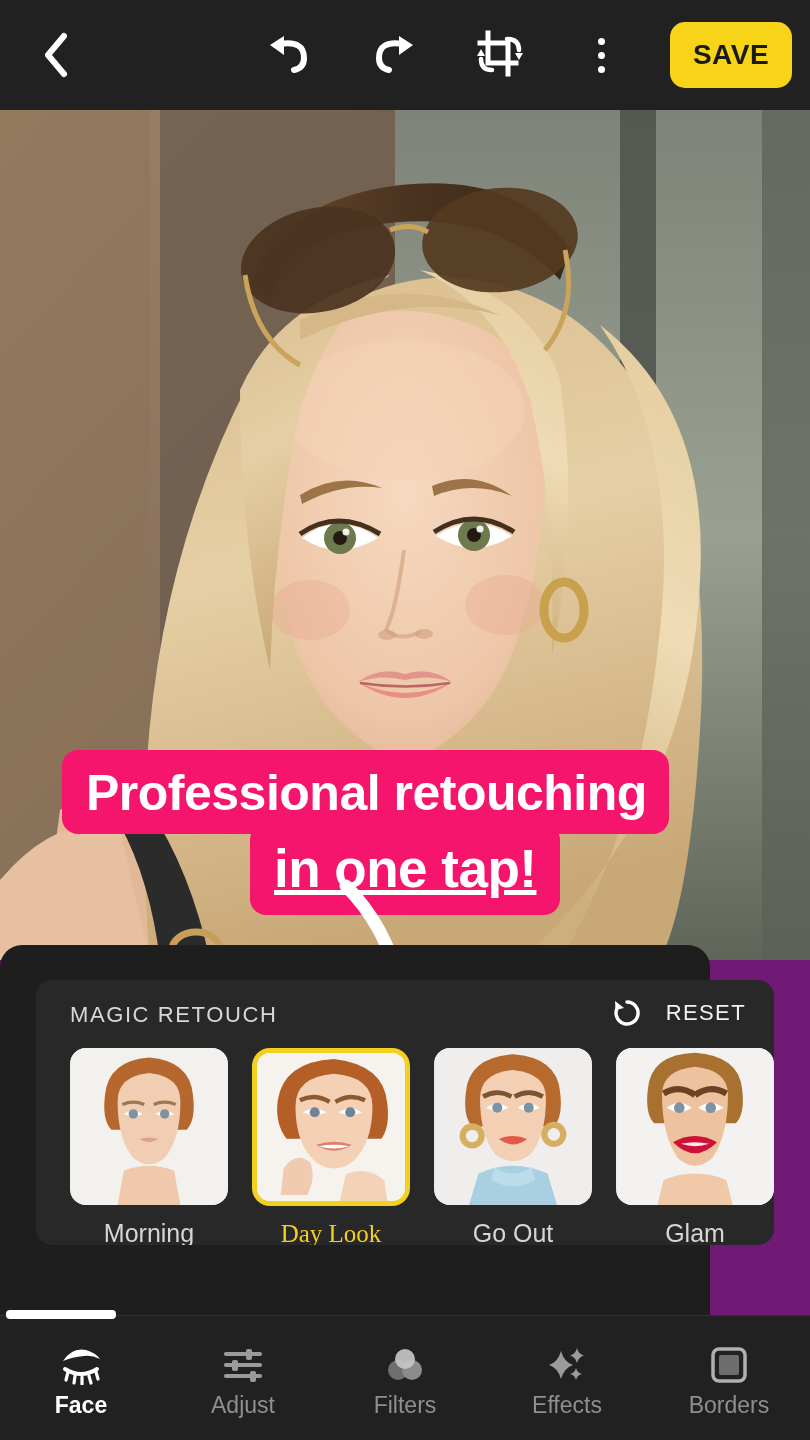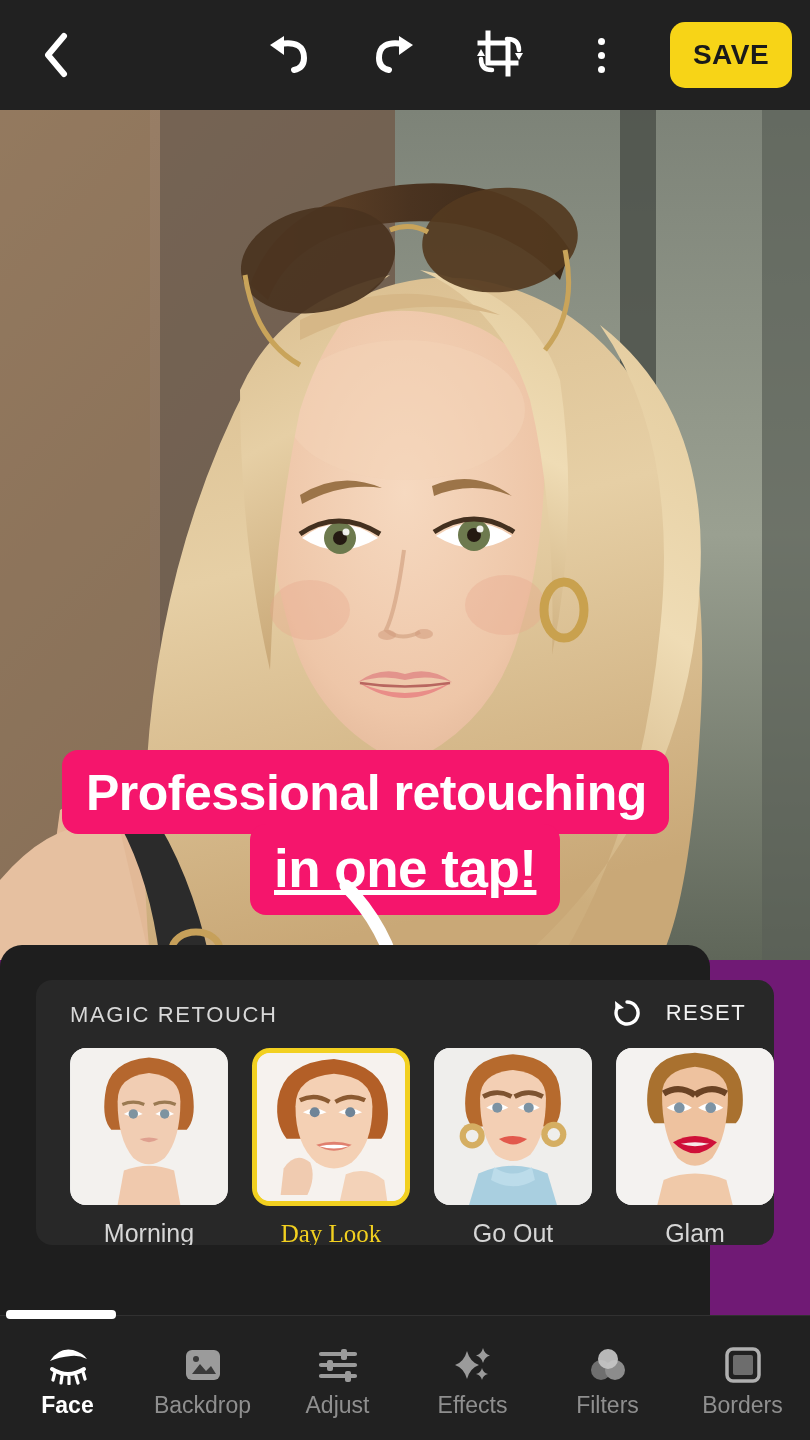--- a/index.html
+++ b/index.html
@@ -489,63 +489,53 @@
       <div class="nav-ico">
         <svg width="46" height="40" viewBox="0 0 46 40">
           <path d="M5 16 Q14 2 28 5 Q38 8 42 14 Q34 10 26 11 Q14 12 5 16 Z" fill="#ffffff"></path>
           <path d="M7 24 Q23 34 39 24" stroke="#ffffff" stroke-width="4" fill="none" stroke-linecap="round"></path>
           <path d="M10 27 L8 35 M17 31 L16 38 M24 32 L24 39 M31 31 L33 38 M38 27 L40 34" stroke="#ffffff" stroke-width="3.2" stroke-linecap="round"></path>
         </svg>
       </div>
       <div class="nav-label">Face</div>
     </div>
 
-    <div class="nav-item">
-      <div class="nav-ico">
-        <svg width="40" height="40" viewBox="0 0 40 40">
-          <rect x="3" y="5" width="34" height="30" rx="6" fill="#9b9b9b"></rect>
-          <path d="M9 29 L17 19 L23 26 L28 21 L33 29 Z" fill="#3a3a3a"></path>
-          <circle cx="13" cy="14" r="3" fill="#3a3a3a"></circle>
-        </svg>
-      </div>
-      <div class="nav-label">Backdrop</div>
-    </div>
 
     <div class="nav-item">
       <div class="nav-ico">
         <svg width="42" height="40" viewBox="0 0 42 40">
           <path d="M4 9 H38 M4 20 H38 M4 31 H38" stroke="#9b9b9b" stroke-width="4.2" stroke-linecap="round"></path>
           <rect x="24" y="4" width="6" height="11" rx="2" fill="#9b9b9b"></rect>
           <rect x="10" y="15" width="6" height="11" rx="2" fill="#9b9b9b"></rect>
           <rect x="28" y="26" width="6" height="11" rx="2" fill="#9b9b9b"></rect>
         </svg>
       </div>
       <div class="nav-label">Adjust</div>
     </div>
 
     <div class="nav-item">
       <div class="nav-ico">
         <svg width="42" height="40" viewBox="0 0 42 40">
+          <circle cx="14" cy="25" r="10" fill="#6f6f6f"></circle>
+          <circle cx="28" cy="25" r="10" fill="#8c8c8c"></circle>
+          <circle cx="21" cy="14" r="10" fill="#c6c6c6" opacity="0.92"></circle>
+        </svg>
+      </div>
+      <div class="nav-label">Filters</div>
+    </div>
+
+    <div class="nav-item">
+      <div class="nav-ico">
+        <svg width="42" height="40" viewBox="0 0 42 40">
           <path d="M15 6 Q18 17 27 20 Q18 23 15 34 Q12 23 3 20 Q12 17 15 6 Z" fill="#9b9b9b"></path>
           <path d="M31 3 Q32.5 9 38 10.5 Q32.5 12 31 18 Q29.5 12 24 10.5 Q29.5 9 31 3 Z" fill="#9b9b9b"></path>
           <path d="M30 23 Q31.2 28 36 29 Q31.2 30 30 35 Q28.8 30 24 29 Q28.8 28 30 23 Z" fill="#9b9b9b"></path>
         </svg>
       </div>
       <div class="nav-label">Effects</div>
-    </div>
-
-    <div class="nav-item">
-      <div class="nav-ico">
-        <svg width="42" height="40" viewBox="0 0 42 40">
-          <circle cx="14" cy="25" r="10" fill="#6f6f6f"></circle>
-          <circle cx="28" cy="25" r="10" fill="#8c8c8c"></circle>
-          <circle cx="21" cy="14" r="10" fill="#c6c6c6" opacity="0.92"></circle>
-        </svg>
-      </div>
-      <div class="nav-label">Filters</div>
     </div>
 
     <div class="nav-item">
       <div class="nav-ico">
         <svg width="40" height="40" viewBox="0 0 40 40">
           <rect x="4" y="4" width="32" height="32" rx="6" fill="none" stroke="#b0b0b0" stroke-width="3.5"></rect>
           <rect x="10" y="10" width="20" height="20" rx="2" fill="#6d6d6d"></rect>
         </svg>
       </div>
       <div class="nav-label">Borders</div>

